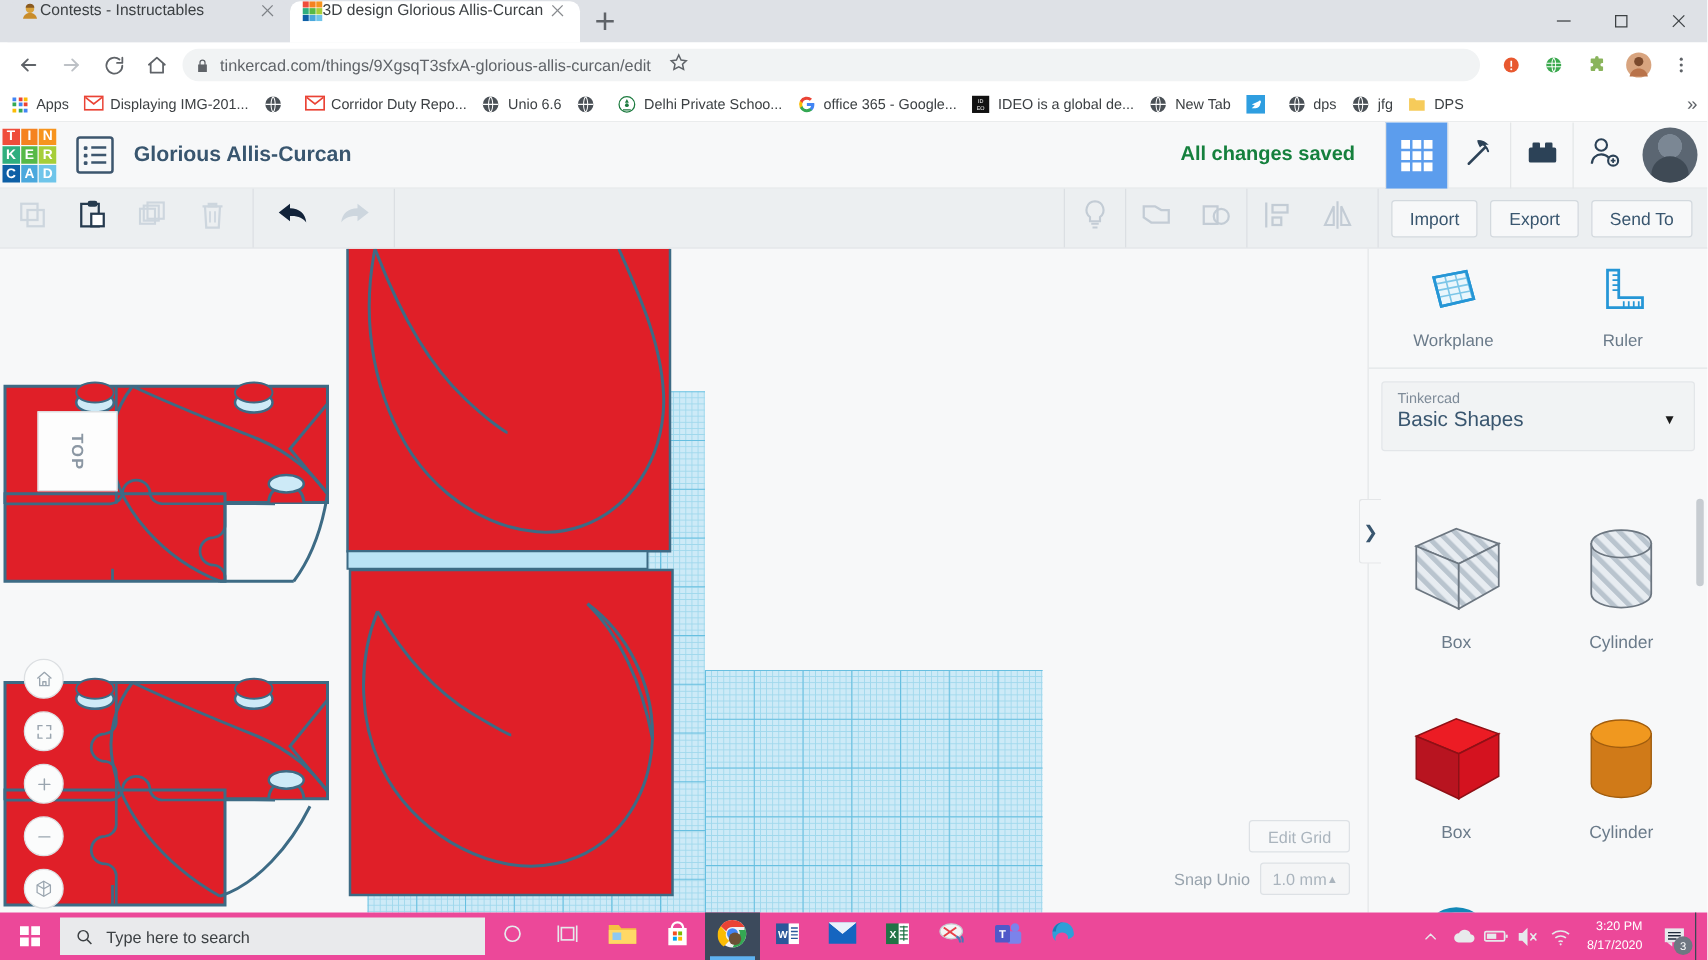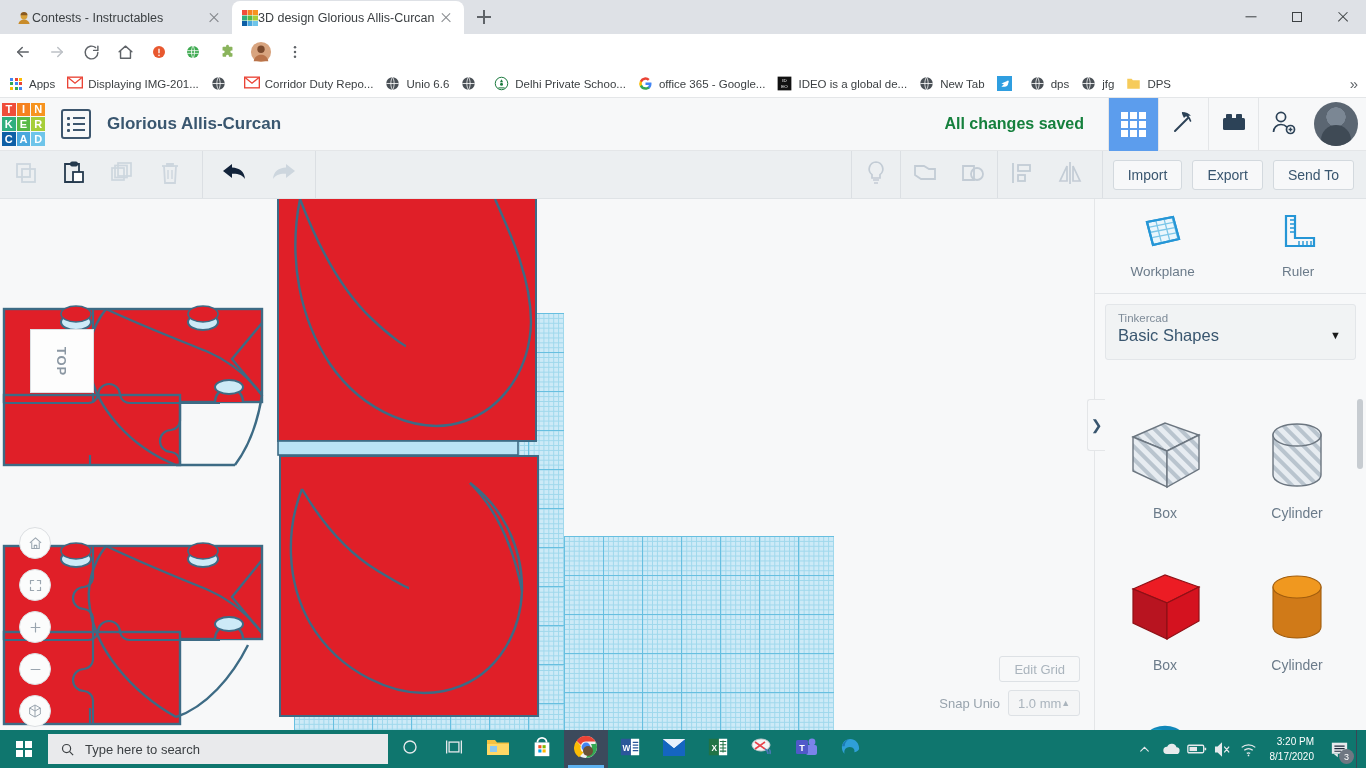--- a/index.html
+++ b/index.html
@@ -11,21 +11,21 @@
   }
   #root { position: relative; width: 1366px; height: 768px; }
 
   
   .tabstrip {
     position: absolute; top: 0; left: 0; width: 1366px; height: 34px;
     background: #dee1e6;
     display: flex; align-items: flex-end;
   }
   .tab {
-    position: relative; height: 33px; display: flex; align-items: center;
+    position: relative; height: 33px; display: flex; 
     padding: 0 10px; gap: 0; font-size: 12px; color: #3c4043;
     border-radius: 8px 8px 0 0; min-width: 160px; max-width: 232px;
   }
   .tab.inactive { background: #dee1e6; }
   .tab.active { background: #fff; }
   .tab-favicon { width: 16px; height: 16px; flex: 0 0 16px; position: relative; }
   .tab-title {
     flex: 1 1 auto; white-space: nowrap; overflow: hidden;
     text-overflow: clip; font-size: 12.5px;
   }
@@ -254,21 +254,21 @@
   .panel-handle {
     position: absolute; left: -8px; top: 200px; width: 18px; height: 52px;
     background: #f7f8f9; border: 1px solid #e4e6e8; border-right: none;
     border-radius: 3px 0 0 3px; display: flex; align-items: center; justify-content: center;
     color: #39566f; font-size: 14px;
   }
 
   
   .taskbar {
     position: absolute; left: 0; bottom: 0; width: 1366px; height: 38px;
-    background: #0f766e; display: flex; align-items: center;
+    background: #ec4899; display: flex; align-items: center;
   }
   .start { width: 48px; height: 38px; display: flex; align-items: center; justify-content: center; }
   .winlogo { display: grid; grid-template-columns: 7px 7px; grid-template-rows: 7px 7px; gap: 2px; }
   .winlogo span { background: #fff; }
   .searchbox {
     width: 340px; height: 30px; background: #e9eaec; display: flex; align-items: center;
     gap: 10px; padding: 0 12px; color: #3c4043; font-size: 13px;
   }
   .tb-ico { width: 44px; height: 38px; display: flex; align-items: center; justify-content: center; position: relative; }
   .tb-ico.active { background: #3c4a5c; }
@@ -349,20 +349,35 @@
       <svg width="17" height="17" viewBox="0 0 24 24" fill="none" stroke="#5f6368" stroke-width="2" stroke-linecap="round">
           <path d="M21 12a9 9 0 1 1-3.2-6.9"></path>
           <polyline points="21 3 21 9 15 9" stroke-linejoin="round"></polyline>
         </svg>
     </div>
     <div class="navbtn">
       <svg width="17" height="17" viewBox="0 0 24 24" fill="none" stroke="#5f6368" stroke-width="2" stroke-linecap="round" stroke-linejoin="round">
           <path d="M3 11 12 3l9 8"></path>
           <path d="M5 10v10h14V10"></path>
         </svg>
+    </div>
+    <div class="omnibox">
+      <span style="display:flex;align-items:center;">
+        <svg width="12" height="13" viewBox="0 0 24 24" fill="#5f6368">
+            <path d="M12 2a5 5 0 0 0-5 5v3H5v12h14V10h-2V7a5 5 0 0 0-5-5zm0 2a3 3 0 0 1 3 3v3H9V7a3 3 0 0 1 3-3z"></path>
+          </svg>
+      </span>
+      <span class="url" title="tinkercad.com/things/9XgsqT3sfxA-glorious-allis-curcan/edit">tinkercad.com/things/9XgsqT3sfxA-glorious-allis-curcan/edit</span>
+      <span class="omni-right">
+        <span style="padding:0 6px;">
+          <svg width="16" height="16" viewBox="0 0 24 24" fill="none" stroke="#5f6368" stroke-width="1.8">
+              <polygon points="12 3 14.8 9 21 9.8 16.5 14 17.8 20.3 12 17.2 6.2 20.3 7.5 14 3 9.8 9.2 9"></polygon>
+            </svg>
+        </span>
+      </span>
     </div>
     <div class="navbtn">
       <svg width="16" height="16" viewBox="0 0 24 24">
           <circle cx="12" cy="12" r="9" fill="#e8582f"></circle>
           <path d="M12 7v7" stroke="#fff" stroke-width="2"></path>
           <circle cx="12" cy="17" r="1.2" fill="#fff"></circle>
         </svg>
     </div>
     <div class="navbtn">
       <svg width="16" height="16" viewBox="0 0 24 24">

